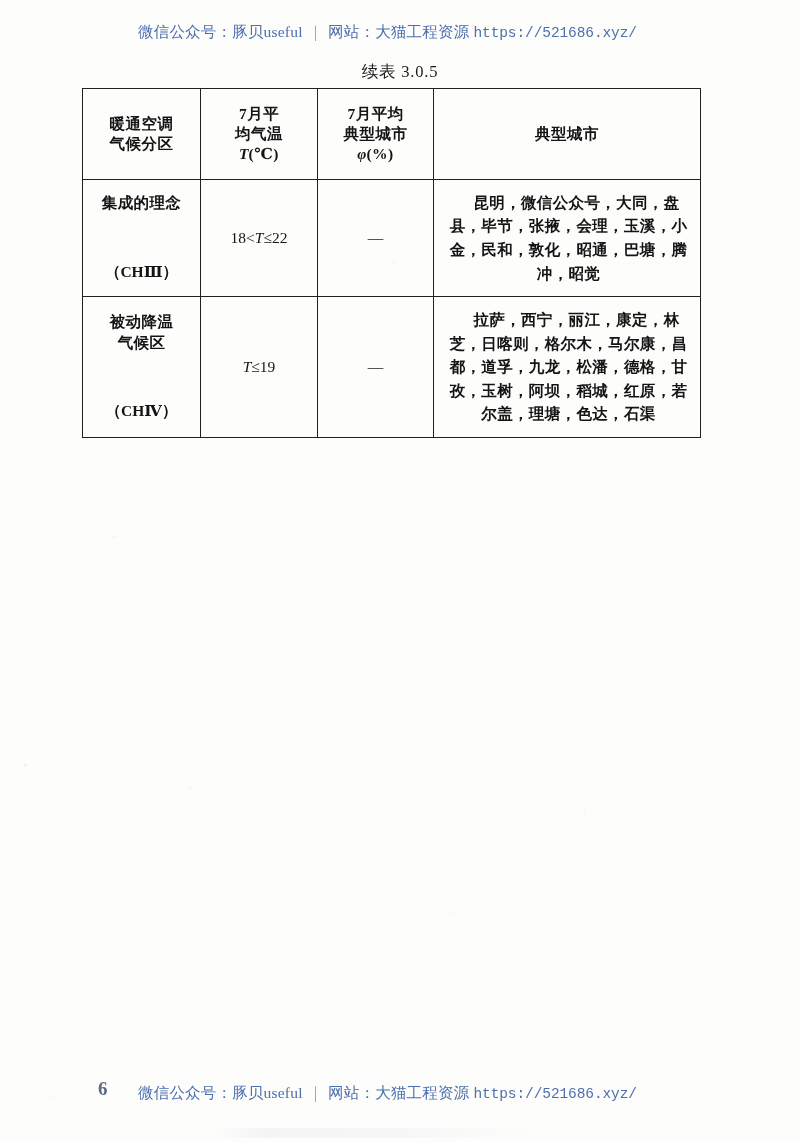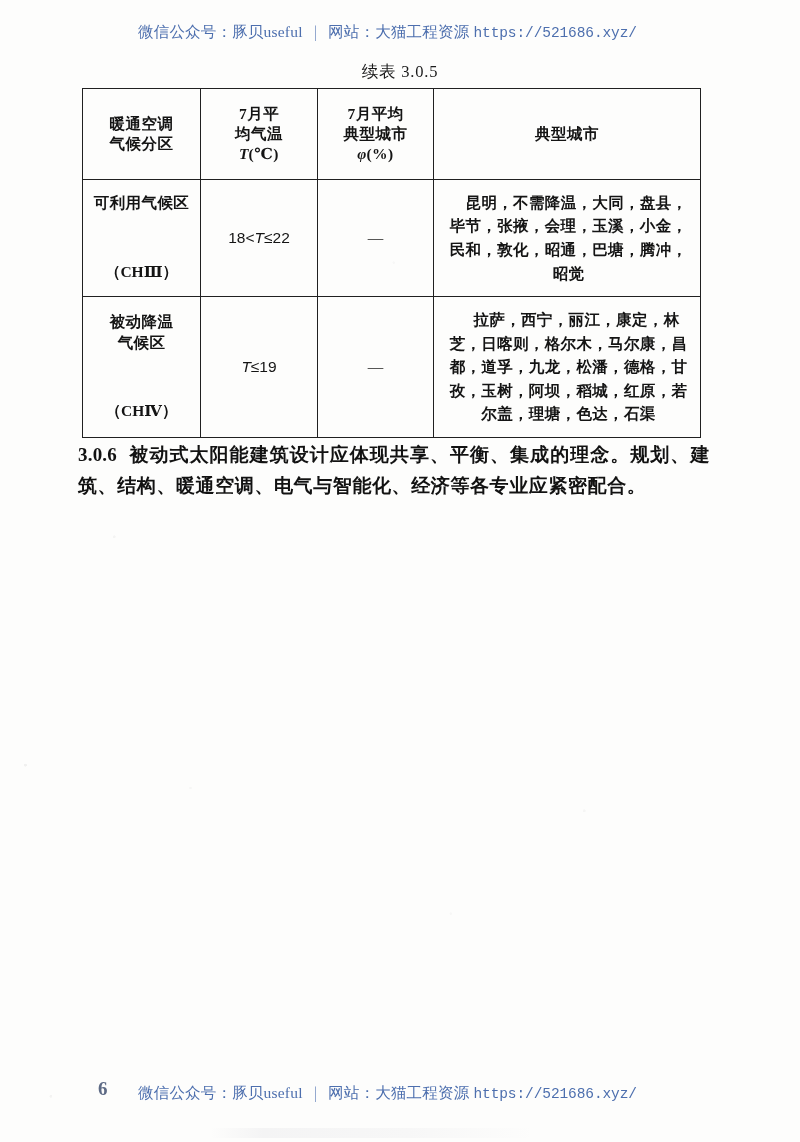--- a/index.html
+++ b/index.html
@@ -116,21 +116,21 @@
     font-size: 15.5px;
   }
   .zone-cell .code {
     display: block;
     font-family: "Liberation Serif", "DejaVu Serif", serif;
     letter-spacing: 0;
     margin-top: 48px;
   }
   .range-cell {
     font-size: 15px;
-    font-family: Liberation Sans, sans-serif;
+    font-family: Liberation Serif, serif;
     letter-spacing: 0;
   }
   .range-cell i { font-style: italic; }
   .dash-cell { font-size: 15px; color: #222; }
   .city-cell {
     text-align: left;
     font-weight: bold;
     font-size: 15.5px;
     line-height: 1.52;
     letter-spacing: 0.35px;
@@ -205,48 +205,45 @@
           <span class="hdr-line">典型城市</span>
           <span class="hdr-line"><span class="hdr-sym">φ</span><span>(%)</span></span>
         </td>
         <td>
           <span class="hdr-line">典型城市</span>
         </td>
       </tr>
 
       <tr class="data-row" id="row-ch3">
         <td class="zone-cell">
-          <span class="hdr-line">可利用气候区</span>
+          <span class="hdr-line">集成的理念</span>
           <span class="code">（CHⅢ）</span>
         </td>
         <td class="range-cell">
           <span>18&lt;</span><i>T</i><span>≤22</span>
         </td>
         <td class="dash-cell">—</td>
-        <td class="city-cell">昆明，不需降温，大同，盘县，毕节，张掖，会理，玉溪，小金，民和，敦化，昭通，巴塘，腾冲，昭觉</td>
+        <td class="city-cell">昆明，微信公众号，大同，盘县，毕节，张掖，会理，玉溪，小金，民和，敦化，昭通，巴塘，腾冲，昭觉</td>
       </tr>
 
       <tr class="data-row" id="row-ch4">
         <td class="zone-cell">
           <span class="hdr-line">被动降温</span>
           <span class="hdr-line">气候区</span>
           <span class="code">（CHⅣ）</span>
         </td>
         <td class="range-cell">
           <span></span><i>T</i><span>≤19</span>
         </td>
         <td class="dash-cell">—</td>
         <td class="city-cell">拉萨，西宁，丽江，康定，林芝，日喀则，格尔木，马尔康，昌都，道孚，九龙，松潘，德格，甘孜，玉树，阿坝，稻城，红原，若尔盖，理塘，色达，石渠</td>
       </tr>
     </tbody>
   </table>
 
-  <div id="clause-306">
-    <span class="clause-num">3.0.6</span><span>被动式太阳能建筑设计应体现共享、平衡、集成的理念。规划、建筑、结构、暖通空调、电气与智能化、经济等各专业应紧密配合。</span>
-  </div>
 
   <div id="page-number">6</div>
 
   <div class="watermark" id="watermark-bottom">
     <span>微信公众号：豚贝useful</span><span class="sep">｜</span><span>网站：大猫工程资源</span> <span class="url">https://521686.xyz/</span>
   </div>
 
   <div id="scan-ghost"></div>
 
 </div>

